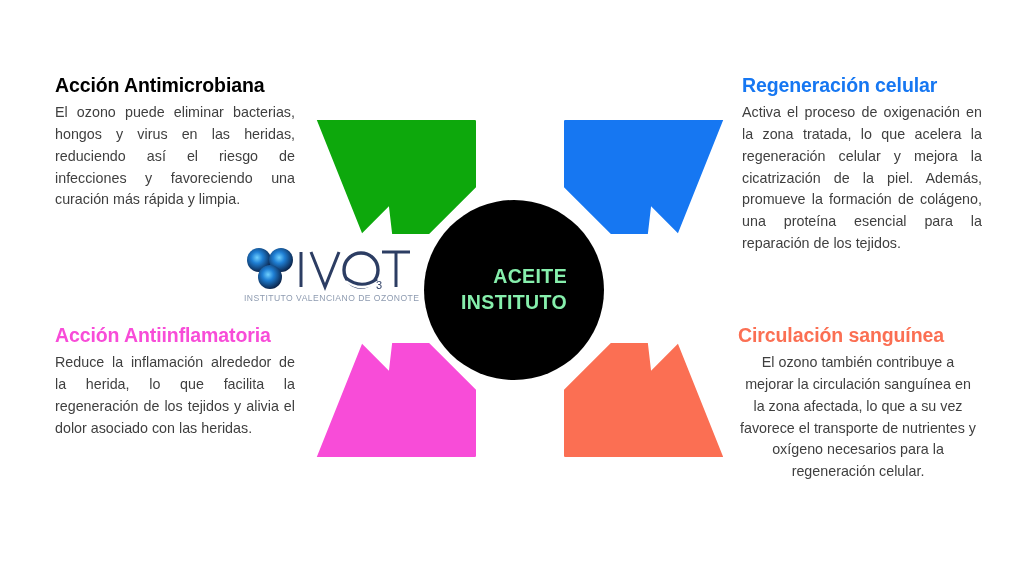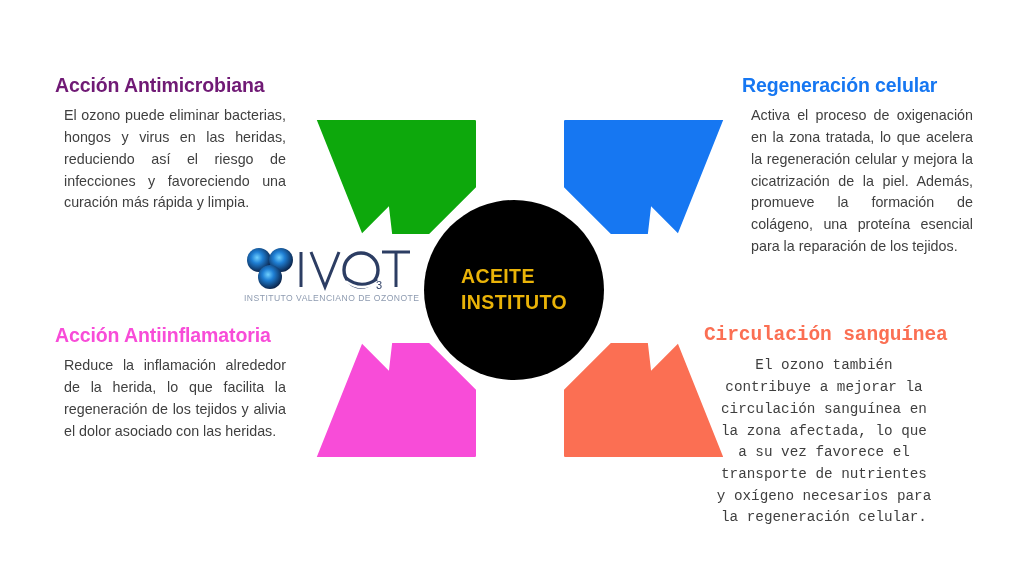--- a/index.html
+++ b/index.html
@@ -19,36 +19,36 @@
   }
 
   
   .text-block {
     position: absolute;
     width: 240px;
   }
   .tb-tl { left: 55px;  top: 74px; }
   .tb-tr { left: 742px; top: 74px; }
   .tb-bl { left: 55px;  top: 324px; }
-  .tb-br { left: 704px; top: 324px; font-family: Liberation Mono, monospace; }
+  .tb-br { left: 738px; top: 324px; }
 
   .block-title {
     font-size: 19.5px;
     font-weight: bold;
     line-height: 1.15;
     letter-spacing: -0.1px;
     margin: 0 0 6px 0;
     white-space: nowrap;
   }
   .block-body {
     font-size: 14.3px;
     line-height: 1.52;
     color: #3f3f3f;
     text-align: justify;
-    margin: 9px;
+    margin: 0;
     -webkit-hyphens: none;
     hyphens: none;
   }
   .tb-br .block-body { text-align: center; }
 
   
   .arrow {
     position: absolute;
     width: 160px;
     height: 160px;
@@ -67,25 +67,25 @@
     width: 180px;
     height: 180px;
     border-radius: 50%;
     background: #000000;
     display: flex;
     align-items: center;
     justify-content: center;
     z-index: 5;
   }
   #center-circle .cc-text {
-    color: #eab308;
+    color: #86efac;
     font-size: 19.5px;
     font-weight: bold;
     line-height: 1.32;
-    text-align: left;
+    text-align: right;
     letter-spacing: 0.4px;
   }
   .cc-line { display: block; }
 
   
   #logo {
     position: absolute;
     left: 243px;
     top: 247px;
     width: 176px;
@@ -154,21 +154,21 @@
         <path d="M103 31 q15 12 31 1" stroke="#2c3d63" stroke-width="3" fill="none"></path>
         <line x1="139" y1="5" x2="167" y2="5" stroke-width="3"></line>
         <line x1="153" y1="5" x2="153" y2="40" stroke-width="3"></line>
       </g>
       <text x="133" y="42" font-family="'Liberation Sans', sans-serif" font-size="11" fill="#2c3d63">3</text>
       <text x="1" y="54" font-family="'Liberation Sans', sans-serif" font-size="8.6" letter-spacing="0.45" fill="#8e9bb0">INSTITUTO VALENCIANO DE OZONOTERAPIA</text>
     </svg>
   </div>
 
   <div class="text-block tb-tl">
-    <h2 class="block-title" style="color:#701a75">Acción Antimicrobiana</h2>
+    <h2 class="block-title" style="color:#000000">Acción Antimicrobiana</h2>
     <p class="block-body">El ozono puede eliminar bacterias, hongos y virus en las heridas, reduciendo así el riesgo de infecciones y favoreciendo una curación más rápida y limpia.</p>
   </div>
 
   <div class="text-block tb-bl">
     <h2 class="block-title" style="color:#f84cd8">Acción Antiinflamatoria</h2>
     <p class="block-body">Reduce la inflamación alrededor de la herida, lo que facilita la regeneración de los tejidos y alivia el dolor asociado con las heridas.</p>
   </div>
 
   <div class="text-block tb-tr">
     <h2 class="block-title" style="color:#1677f2">Regeneración celular</h2>

